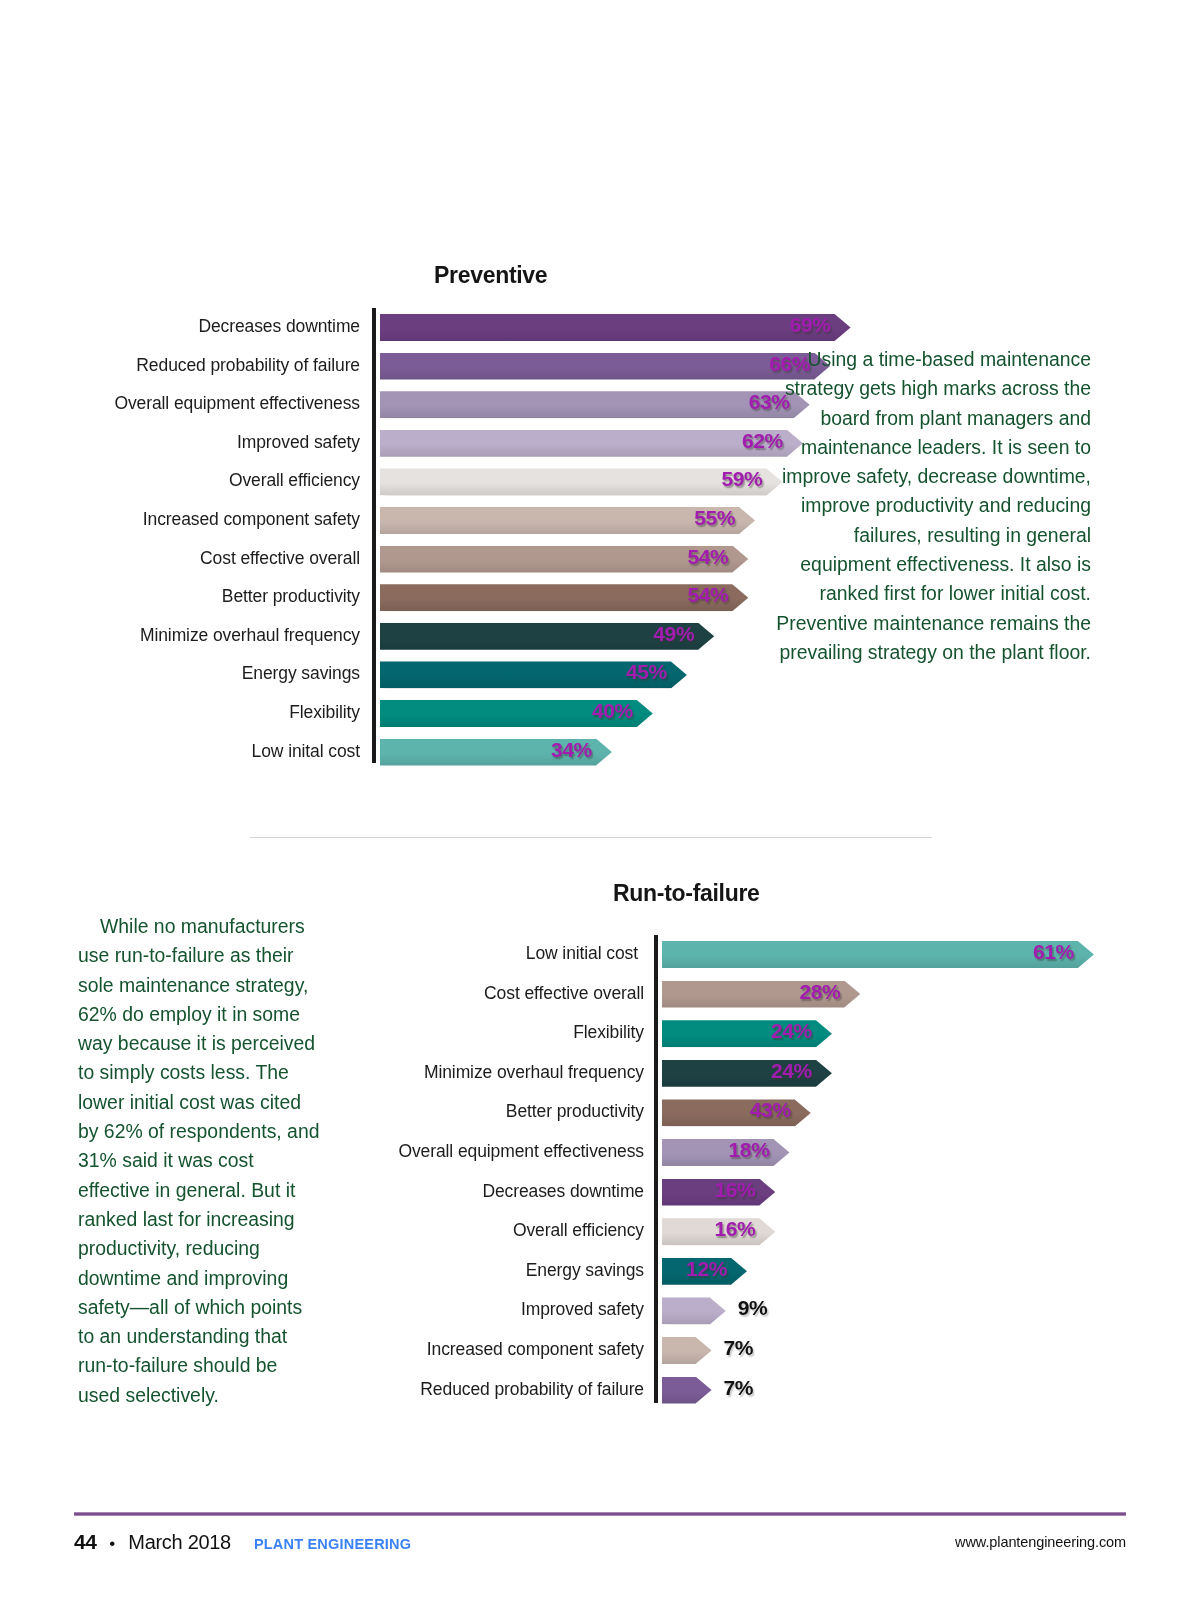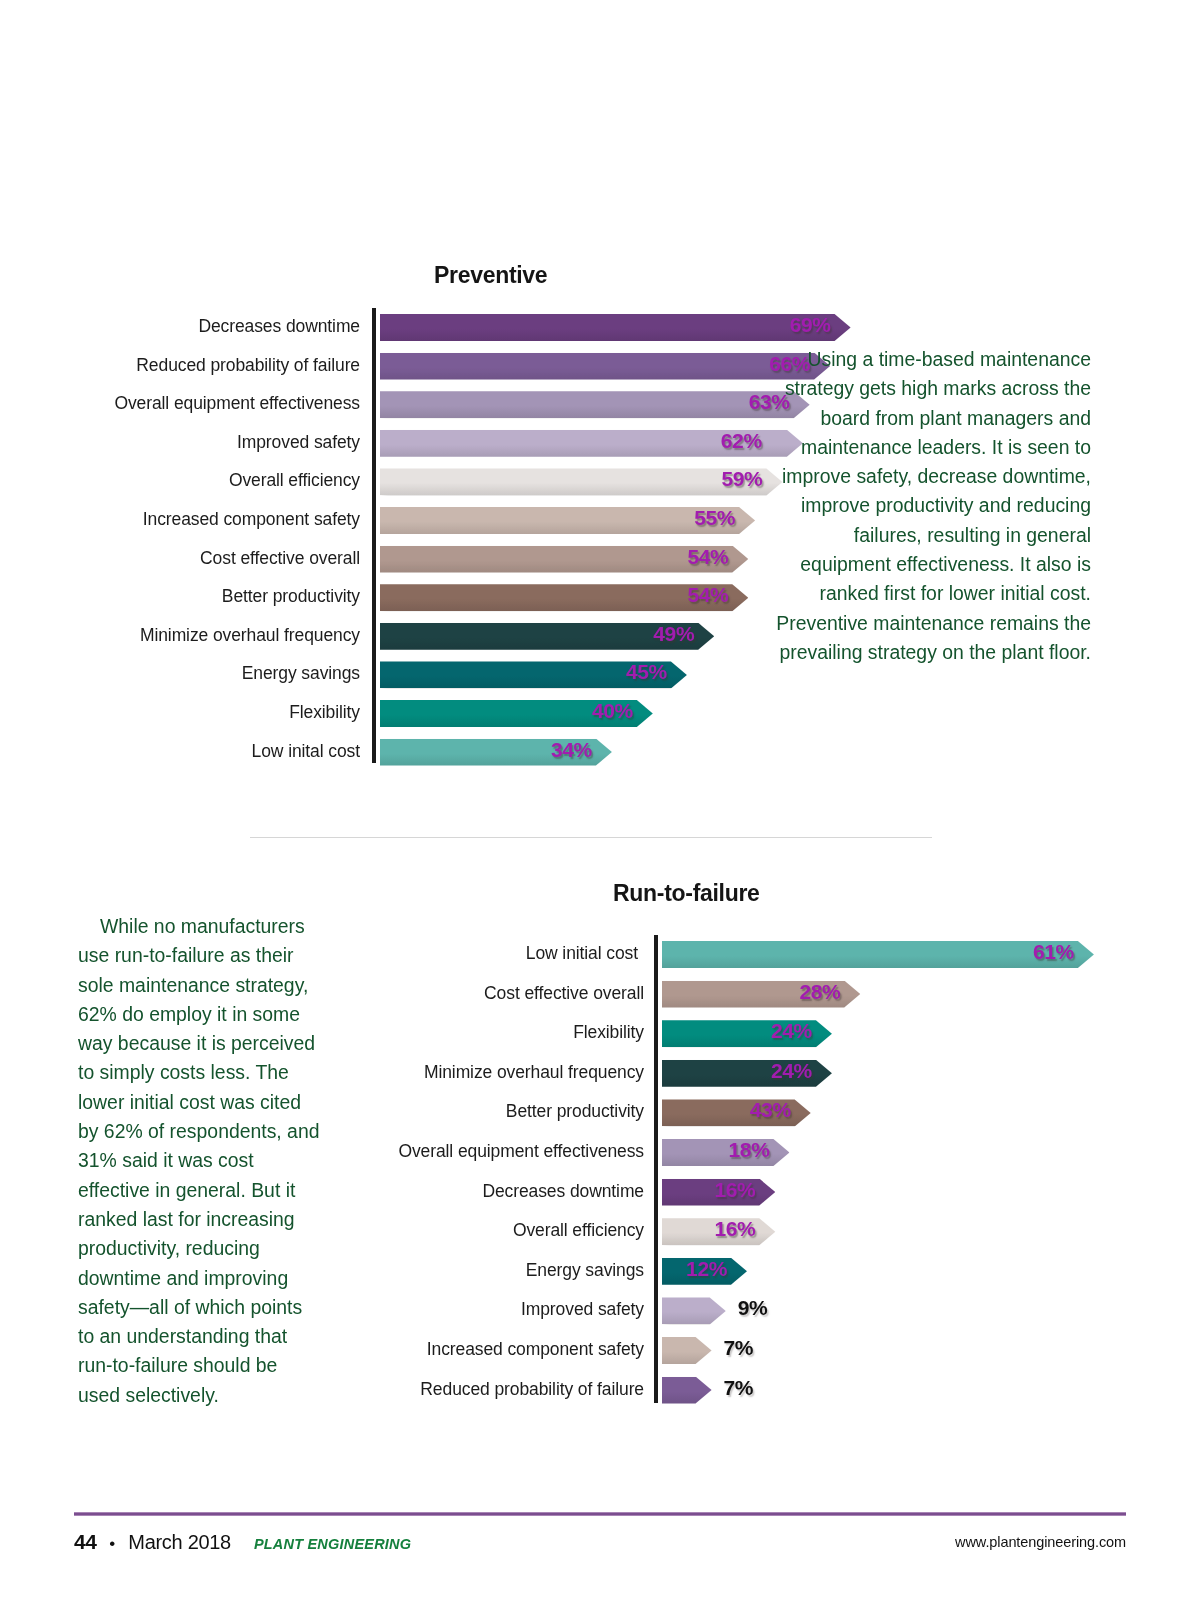--- a/index.html
+++ b/index.html
@@ -164,24 +164,23 @@
   .footer-page {
     font-size: 21px;
     font-weight: bold;
     color: #111;
     letter-spacing: -0.5px;
   }
   .footer-dot { font-size: 17px; color: #111; }
   .footer-date { font-size: 20px; color: #111; letter-spacing: -0.3px; }
   .footer-brand {
     font-size: 14.5px;
-    font-style: italic;
     font-weight: bold;
     letter-spacing: 0.2px;
-    color: #15803d;
+    color: #3b82f6;
     margin-left: 10px;
   }
   .footer-right {
     position: absolute;
     right: 74px;
     top: 1534px;
     font-size: 14.5px;
     color: #111;
     letter-spacing: -0.1px;
   }
@@ -215,21 +214,21 @@
         <div class="bar-wrap" style="left: 380px; width: 433.66px;">
           <div class="bar" style="width: 429.66px; background: linear-gradient(rgb(163, 148, 182) 0%, rgb(163, 148, 182) 55%, rgba(0, 0, 0, 0.1) 100%), rgb(163, 148, 182); clip-path: polygon(0px 0px, 413.66px 0px, 429.66px 50%, 413.66px 100%, 0px 100%);"></div>
         </div>
         <div class="bar-val inside" style="left: 727.66px; width: 62px; text-align: right;">63%</div>
       </div>
       <div class="row" style="left: 0px; top: 426.8px; width: 1200px;">
         <div class="row-label" style="left: 30px; width: 330px;">Improved safety</div>
         <div class="bar-wrap" style="left: 380px; width: 426.84px;">
           <div class="bar" style="width: 422.84px; background: linear-gradient(rgb(187, 174, 202) 0%, rgb(187, 174, 202) 55%, rgba(0, 0, 0, 0.1) 100%), rgb(187, 174, 202); clip-path: polygon(0px 0px, 406.84px 0px, 422.84px 50%, 406.84px 100%, 0px 100%);"></div>
         </div>
-        <div class="bar-val inside" style="left: 720.84px; width: 62px; ">62%</div>
+        <div class="bar-val inside" style="left: 720.84px; width: 62px; text-align: right;">62%</div>
       </div>
       <div class="row" style="left: 0px; top: 465.4px; width: 1200px;">
         <div class="row-label" style="left: 30px; width: 330px;">Overall efficiency</div>
         <div class="bar-wrap" style="left: 380px; width: 406.38px;">
           <div class="bar" style="width: 402.38px; background: linear-gradient(rgb(230, 226, 224) 0%, rgb(230, 226, 224) 55%, rgba(0, 0, 0, 0.1) 100%), rgb(230, 226, 224); clip-path: polygon(0px 0px, 386.38px 0px, 402.38px 50%, 386.38px 100%, 0px 100%);"></div>
         </div>
         <div class="bar-val inside" style="left: 700.38px; width: 62px; text-align: right;">59%</div>
       </div>
       <div class="row" style="left: 0px; top: 504px; width: 1200px;">
         <div class="row-label" style="left: 30px; width: 330px;">Increased component safety</div>

